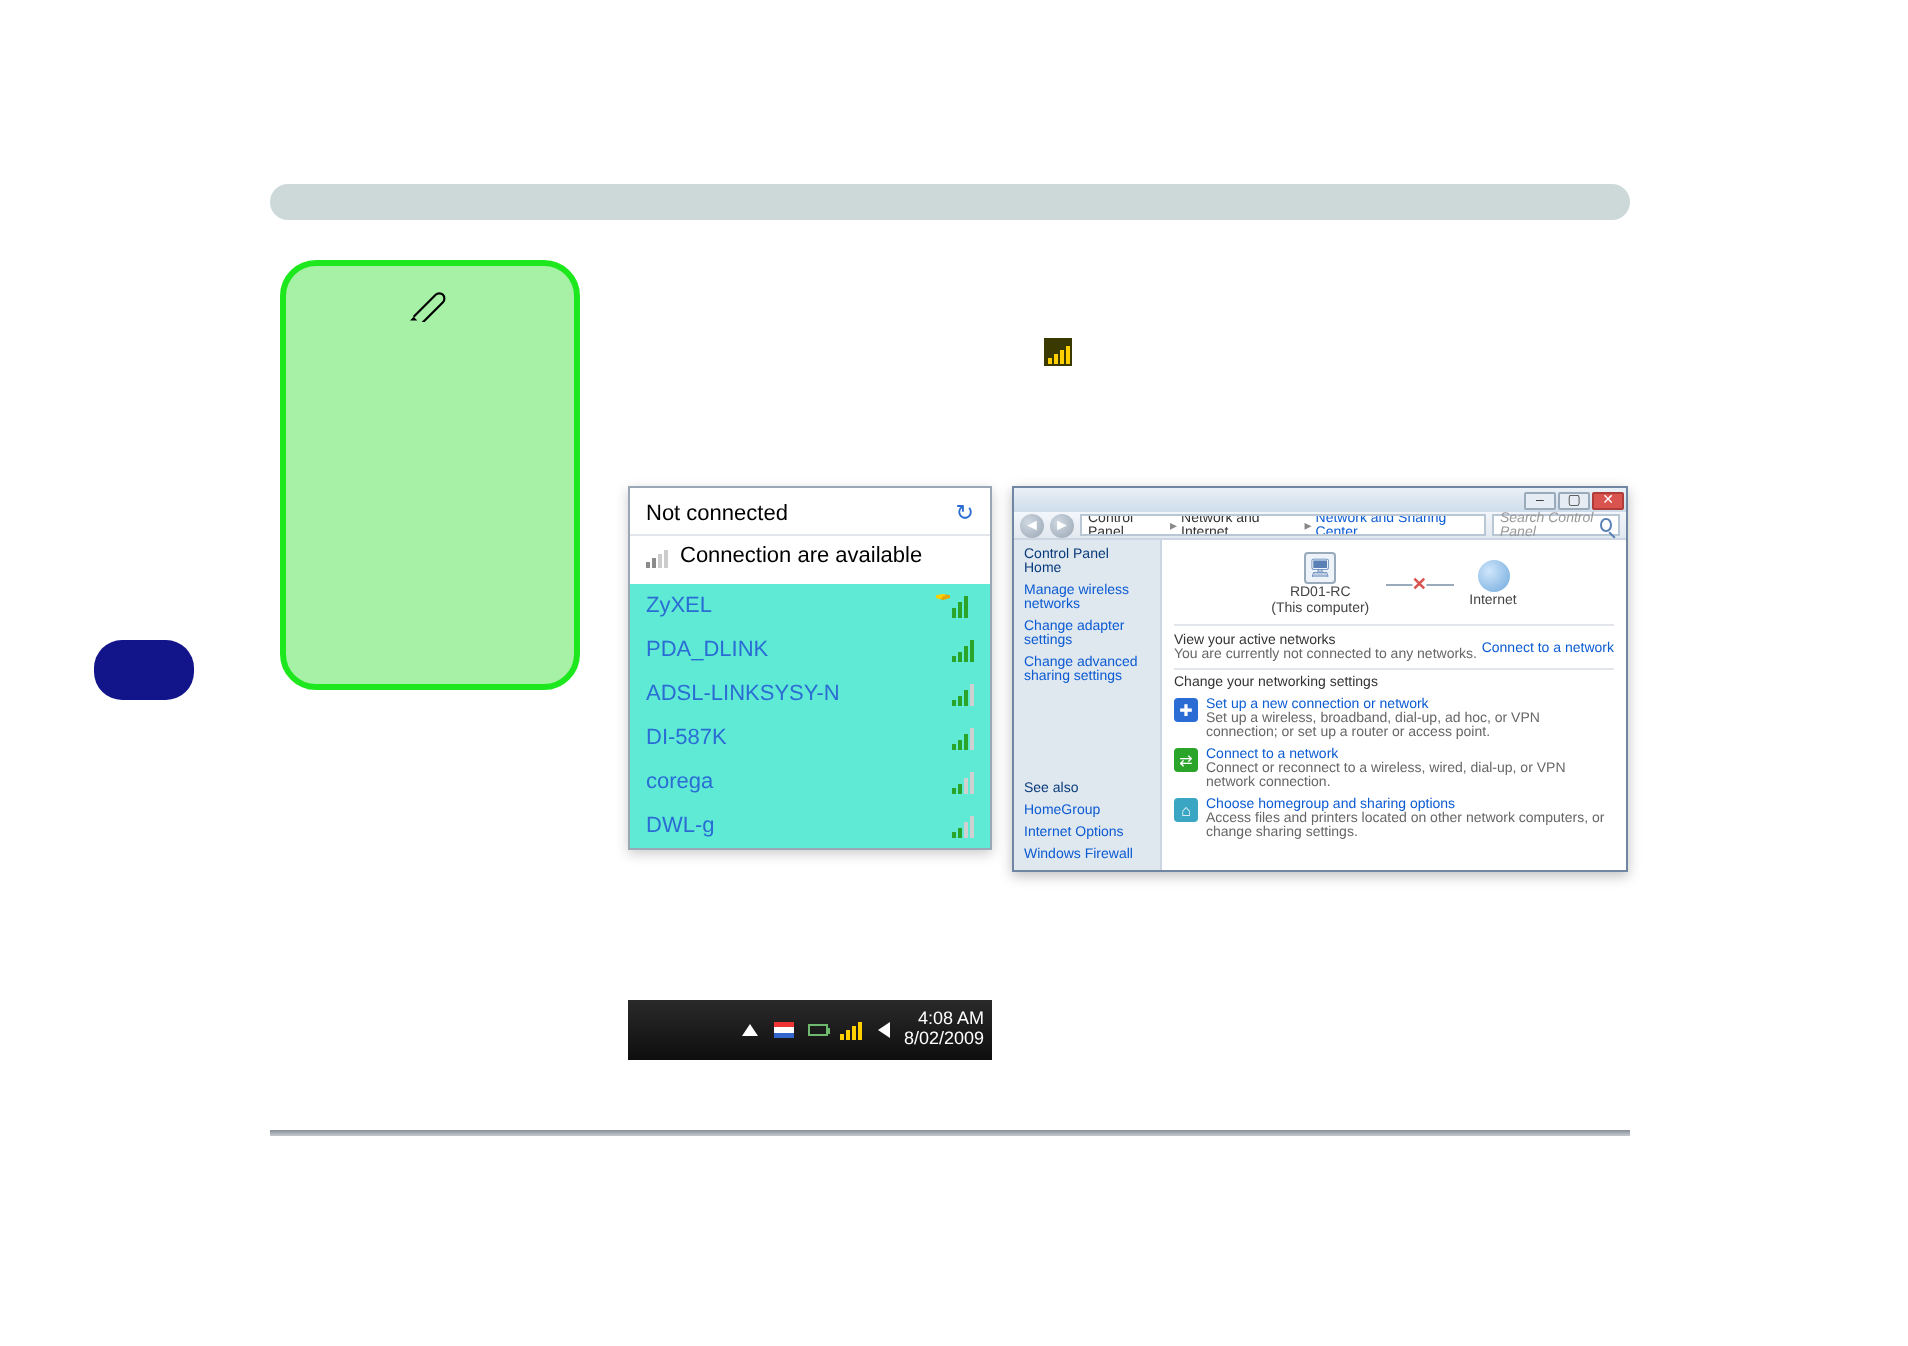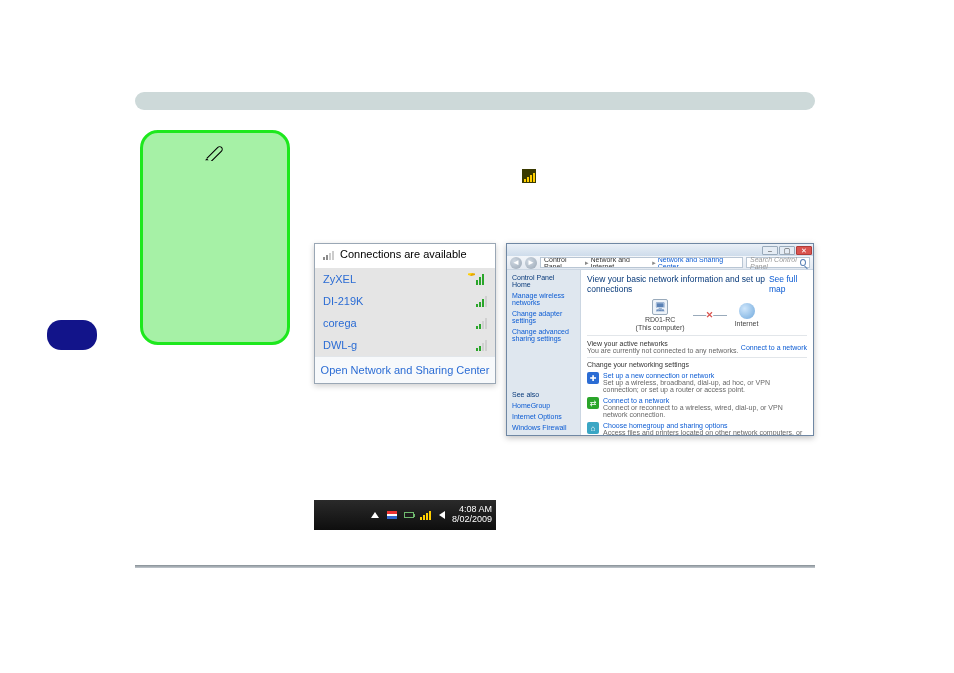--- a/index.html
+++ b/index.html
@@ -125,21 +125,21 @@
     border-top:1px solid #e2e6ea;
     border-bottom:1px solid #e2e6ea;
   }
   .chev-up {
     width:0;height:0;
     border-left:4px solid transparent;
     border-right:4px solid transparent;
     border-bottom:5px solid #2b6cd4;
   }
   .wifi-list {
-    background:#e5e5e5;
+    background:#5eead4;
   }
   .wifi-item {
     display:flex;
     justify-content:space-between;
     align-items:center;
     padding:5px 8px;
     font-size:11px;
     color:#2b6cd4;
     cursor:pointer;
   }
@@ -394,42 +394,64 @@
 <div class="dark-pill"></div>
 
 <div class="small-tray">
   <span></span>
     <span></span>
     <span></span>
     <span></span>
 </div>
 
 <div class="wifi-popup">
+  <div class="wifi-header">
+    <span>Not connected</span>
+    <span class="refresh">↻</span>
+  </div>
   <div class="wifi-sub">
     <div class="bars">
       <span></span>
         <span></span>
         <span></span>
         <span></span>
     </div>
-    <span>Connections are available</span>
+    <span>Connection are available</span>
   </div>
   <div class="wifi-list">
     <div class="wifi-item">
       <span>ZyXEL</span>
       <div class="sig">
         <span class="shield"></span>
         <span class="g"></span>
           <span class="g"></span>
           <span class="g"></span>
           <span class="g"></span>
       </div>
     </div>
     <div class="wifi-item">
-      <span>DI-219K</span>
+      <span>PDA_DLINK</span>
+      <div class="sig">
+        <span class="g"></span>
+          <span class="g"></span>
+          <span class="g"></span>
+          <span class="g"></span>
+      </div>
+    </div>
+    <div class="wifi-item">
+      <span>ADSL-LINKSYSY-N</span>
+      <div class="sig">
+        <span class="g"></span>
+          <span class="g"></span>
+          <span class="g"></span>
+          <span class="d"></span>
+      </div>
+    </div>
+    <div class="wifi-item">
+      <span>DI-587K</span>
       <div class="sig">
         <span class="g"></span>
           <span class="g"></span>
           <span class="g"></span>
           <span class="d"></span>
       </div>
     </div>
     <div class="wifi-item">
       <span>corega</span>
       <div class="sig">
@@ -442,21 +464,20 @@
     <div class="wifi-item">
       <span>DWL-g</span>
       <div class="sig">
         <span class="g"></span>
           <span class="g"></span>
           <span class="d"></span>
           <span class="d"></span>
       </div>
     </div>
   </div>
-  <div class="wifi-footer">Open Network and Sharing Center</div>
 </div>
 
 <div class="taskbar">
   <div class="tray">
     <div class="tray-icon">
         <div class="tri-up"></div>
       </div>
     <div class="tray-icon">
         <div class="flag"></div>
       </div>
@@ -505,24 +526,20 @@
       <div class="home">Control Panel Home</div>
       <a>Manage wireless networks</a>
       <a>Change adapter settings</a>
       <a>Change advanced sharing settings</a>
       <div class="group">See also</div>
       <a>HomeGroup</a>
       <a>Internet Options</a>
       <a>Windows Firewall</a>
     </div>
     <div class="nsc-main">
-      <div class="nsc-title">
-        <span>View your basic network information and set up connections</span>
-        <a>See full map</a>
-      </div>
       <div class="net-map">
         <div class="net-node">
           <div class="node-ico">🖥</div>
           <div>RD01-RC</div>
           <div>(This computer)</div>
         </div>
         <div class="link-line">
           <div class="link-x">✕</div>
         </div>
         <div class="net-node">

